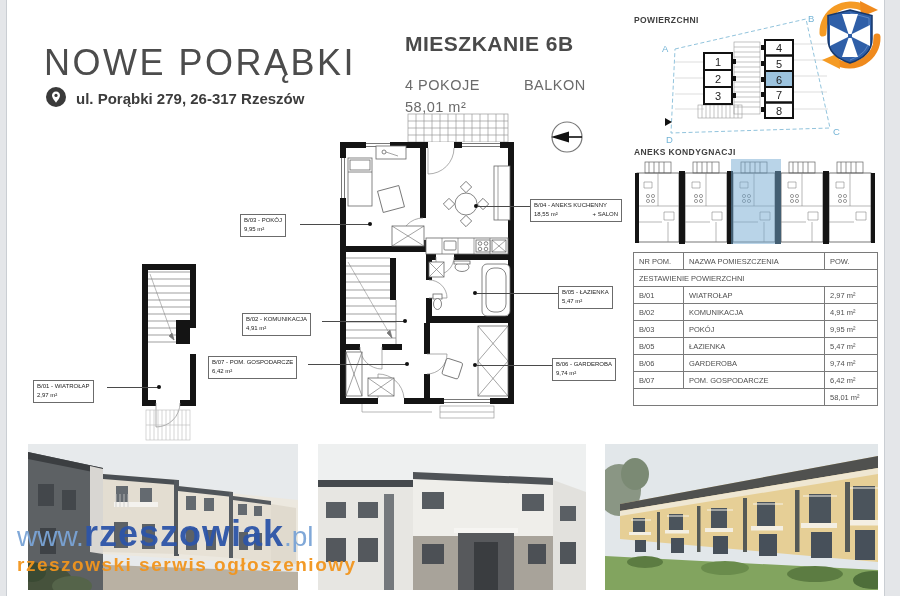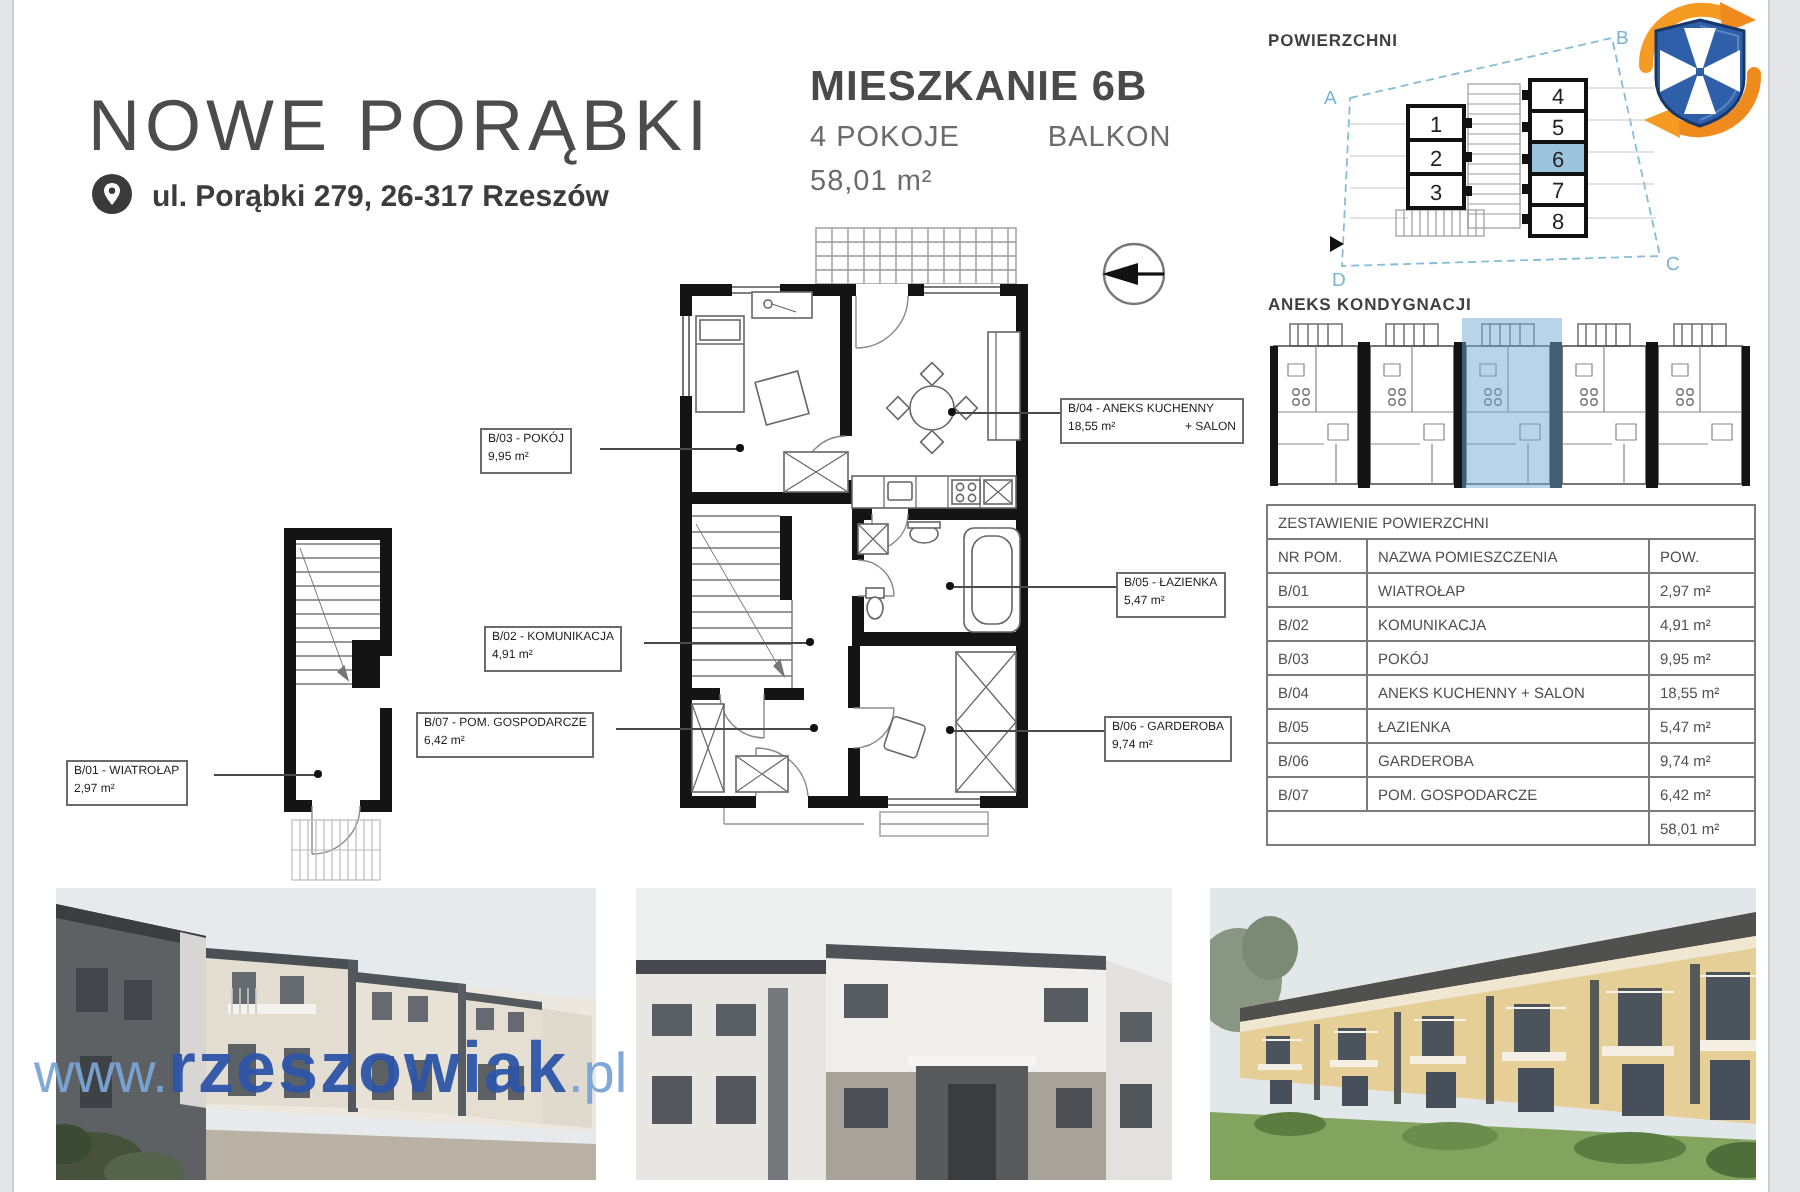--- a/index.html
+++ b/index.html
@@ -8,21 +8,21 @@
             font-family:"Liberation Sans", sans-serif; }
   .page { position:absolute; left:7px; top:0; width:877px; height:596px; background:#ffffff; }
   .abs { position:absolute; }
   .edge { position:absolute; top:0; height:596px; background:#e4e6e9; }
   .edge-l { left:0; width:7px; border-right:1px solid #caced3; }
   .edge-r { left:884px; width:16px; border-left:1px solid #caced3; }
 
   .title { font-size:36px; letter-spacing:2.5px; font-weight:500; color:#4c4c4c; white-space:nowrap; }
   .address { font-size:15px; font-weight:600; color:#3c3c3c; white-space:nowrap; }
   .apt-name { font-size:21px; font-weight:700; color:#4a4a4a; letter-spacing:0.5px; white-space:nowrap; }
-  .apt-sub { font-size:14.5px; color:#6b6b6b; letter-spacing:0.5px; white-space:nowrap; }
+  .apt-sub { font-size:14.5px; color:#6b6b6b; letter-spacing:0.5px; white-space:nowrap;margin-top:16px; }
   .sec-label { font-size:8.5px; color:#3f3f3f; letter-spacing:0.4px; font-weight:600; white-space:nowrap; }
 
   .lbl { position:absolute; background:#fff; border:1px solid #6b6b6b; color:#222;
          font-size:6px; line-height:1.55; padding:1px 3px; white-space:nowrap; z-index:5; }
   .lbl .row2 { display:flex; gap:10px; justify-content:space-between; }
   .leader { position:absolute; height:1px; background:#4a4a4a; z-index:4; }
   .dot { position:absolute; width:4px; height:4px; border-radius:50%; background:#111; z-index:4; }
 
   table.areas { border-collapse:collapse; width:244px; table-layout:fixed;
                 font-size:7.5px; color:#4f4f4f; border:1.5px solid #4f4f4f; }
@@ -203,46 +203,41 @@
 
   <div class="abs" style="left:633px; top:252px;">
     <table class="areas">
       <colgroup>
           <col style="width:50px">
           <col style="width:141px">
           <col style="width:53px">
         </colgroup>
       <tbody>
           <tr>
-            <td colspan="3">ZESTAWIENIE POWIERZCHNI</td>
-          </tr>
-      <tr>
         <td>NR POM.</td>
         <td>NAZWA POMIESZCZENIA</td>
         <td>POW.</td>
       </tr>
       <tr>
+            <td colspan="3">ZESTAWIENIE POWIERZCHNI</td>
+          </tr>
+      <tr>
             <td>B/01</td>
             <td>WIATROŁAP</td>
             <td>2,97 m²</td>
           </tr>
       <tr>
             <td>B/02</td>
             <td>KOMUNIKACJA</td>
             <td>4,91 m²</td>
           </tr>
       <tr>
             <td>B/03</td>
             <td>POKÓJ</td>
             <td>9,95 m²</td>
-          </tr>
-      <tr>
-            <td>B/04</td>
-            <td>ANEKS KUCHENNY + SALON</td>
-            <td>18,55 m²</td>
           </tr>
       <tr>
             <td>B/05</td>
             <td>ŁAZIENKA</td>
             <td>5,47 m²</td>
           </tr>
       <tr>
             <td>B/06</td>
             <td>GARDEROBA</td>
             <td>9,74 m²</td>
@@ -581,14 +576,15 @@
       <ellipse cx="120" cy="124" rx="24" ry="7" fill="#6a8c4c"></ellipse>
       <ellipse cx="210" cy="130" rx="28" ry="8" fill="#5c7c42"></ellipse>
       <ellipse cx="268" cy="136" rx="20" ry="9" fill="#4e6e3a"></ellipse>
     </svg>
   </div>
 
   <div class="wm" style="left:17px; top:516px;">
     <div class="l1">
       <span class="www">www.</span><span class="brand">rzeszowiak</span><span class="tld">.pl</span>
     </div>
+    <div class="l2">rzeszowski serwis ogłoszeniowy</div>
   </div>
 </div>
 
 </body></html>

